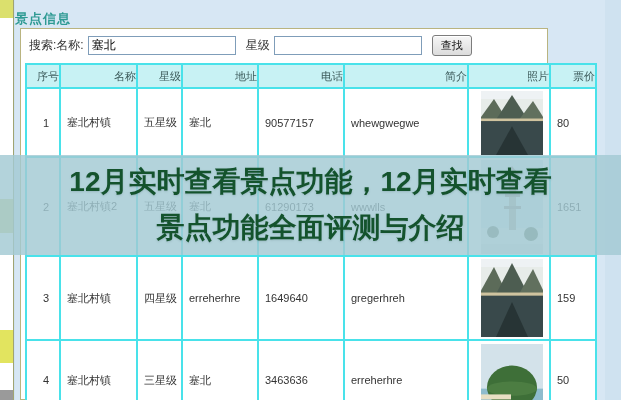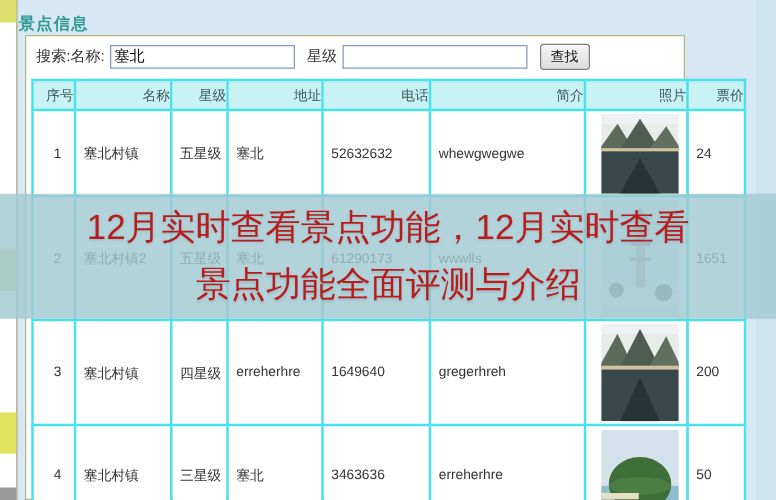--- a/index.html
+++ b/index.html
@@ -30,21 +30,21 @@
   table.scenic th, table.scenic td { border:2px solid #49e2ea; font-size:11px; color:#333; overflow:hidden; }
   table.scenic th { background:#c8f2f4; height:24px; font-weight:normal; text-align:right; padding-left:6px; color:#3c5a5a; }
   table.scenic td { background:#fff; padding-left:6px; vertical-align:middle; }
   td.c-no { text-align:center; padding-left:0; }
   td.c-photo { padding:1px; text-align:center; }
   .photo { display:inline-block; vertical-align:middle; line-height:0; }
   .photo svg { display:block; }
 
   
   .banner { position:absolute; left:0; top:155px; width:621px; height:100px; background:rgba(162,201,211,0.82); z-index:5; display:flex; align-items:center; justify-content:center; }
-  .banner-text { width:100%; text-align:center; color:#b91c1c; font-weight:normal; font-size:28px; line-height:46px; text-shadow:0 1px 2px rgba(80,110,120,0.25); font-family:"Liberation Sans",sans-serif; }
+  .banner-text { width:100%; text-align:center; color:#14532d; font-weight:bold; font-size:28px; line-height:46px; text-shadow:0 1px 2px rgba(80,110,120,0.25); font-family:"Liberation Sans",sans-serif; }
 </style>
 </head>
 <body>
 
 <div class="stage">
 
   <div class="left-strip">
     <div class="strip-block sb1"></div>
     <div class="strip-block sb2"></div>
     <div class="strip-block sb3"></div>
@@ -87,33 +87,33 @@
               <th>照片</th>
               <th>票价</th>
             </tr>
           </thead>
         <tbody id="table-body">
             <tr style="height: 69px;">
               <td class="c-no">1</td>
               <td>塞北村镇</td>
               <td>五星级</td>
               <td>塞北</td>
-              <td>52632632</td>
+              <td>90577157</td>
               <td>whewgwegwe</td>
               <td class="c-photo"><span class="photo"><svg width="62" height="64" viewBox="0 0 62 64">
     <rect width="62" height="64" fill="#e7ece9"></rect>
     <rect width="62" height="8" fill="#eef2f4"></rect>
     <polygon points="-2,28.8 13,8 26,28.8" fill="#5c6b59"></polygon>
     <polygon points="15,28.8 31,4 47,28.8" fill="#4d5d51"></polygon>
     <polygon points="38,28.8 52,10 64,28.8" fill="#61705e"></polygon>
     <rect y="27.52" width="62" height="4" fill="#cfc39f"></rect>
     <rect y="30.08" width="62" height="33.92" fill="#39494b"></rect>
     <polygon points="15,64 31,35.2 47,64" fill="#273435"></polygon>
   </svg></span></td>
-              <td>24</td>
+              <td>80</td>
             </tr>
             <tr style="height: 99px;">
               <td class="c-no">2</td>
               <td>塞北村镇2</td>
               <td>五星级</td>
               <td>塞北</td>
               <td>61290173</td>
               <td>wwwlls</td>
               <td class="c-photo"><span class="photo"><svg width="62" height="94" viewBox="0 0 62 94">
     <rect width="62" height="94" fill="#d9e6ee"></rect>
@@ -139,21 +139,21 @@
               <td class="c-photo"><span class="photo"><svg width="62" height="78" viewBox="0 0 62 78">
     <rect width="62" height="78" fill="#e7ece9"></rect>
     <rect width="62" height="8" fill="#eef2f4"></rect>
     <polygon points="-2,35.1 13,8 26,35.1" fill="#5c6b59"></polygon>
     <polygon points="15,35.1 31,4 47,35.1" fill="#4d5d51"></polygon>
     <polygon points="38,35.1 52,10 64,35.1" fill="#61705e"></polygon>
     <rect y="33.54" width="62" height="4" fill="#cfc39f"></rect>
     <rect y="36.66" width="62" height="41.34" fill="#39494b"></rect>
     <polygon points="15,78 31,42.900000000000006 47,78" fill="#273435"></polygon>
   </svg></span></td>
-              <td>200</td>
+              <td>159</td>
             </tr>
             <tr style="height: 80px;">
               <td class="c-no">4</td>
               <td>塞北村镇</td>
               <td>三星级</td>
               <td>塞北</td>
               <td>3463636</td>
               <td>erreherhre</td>
               <td class="c-photo"><span class="photo"><svg width="62" height="72" viewBox="0 0 62 72">
     <rect width="62" height="72" fill="#d3e2ea"></rect>

